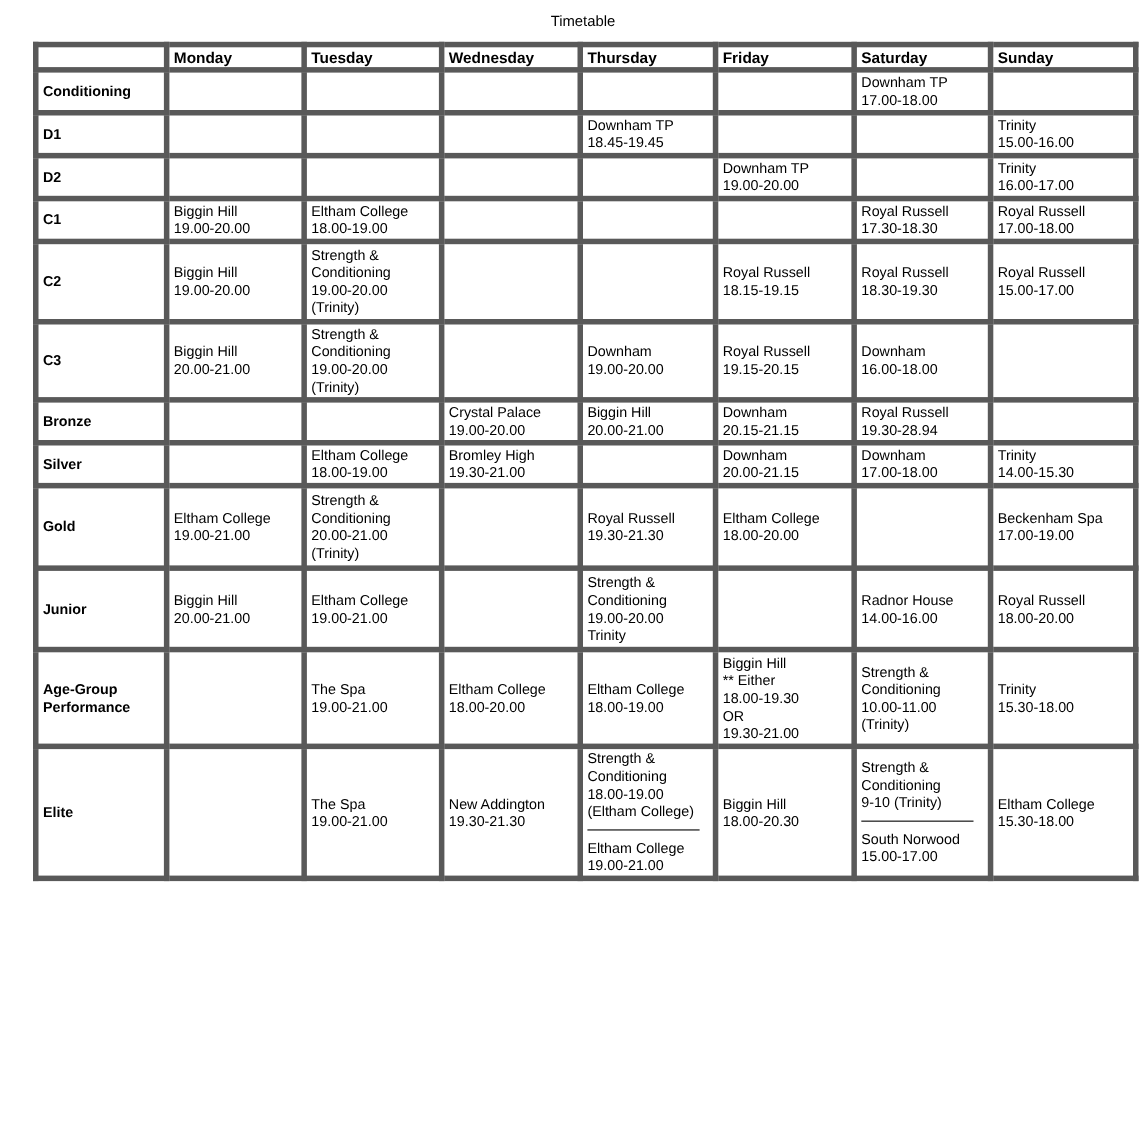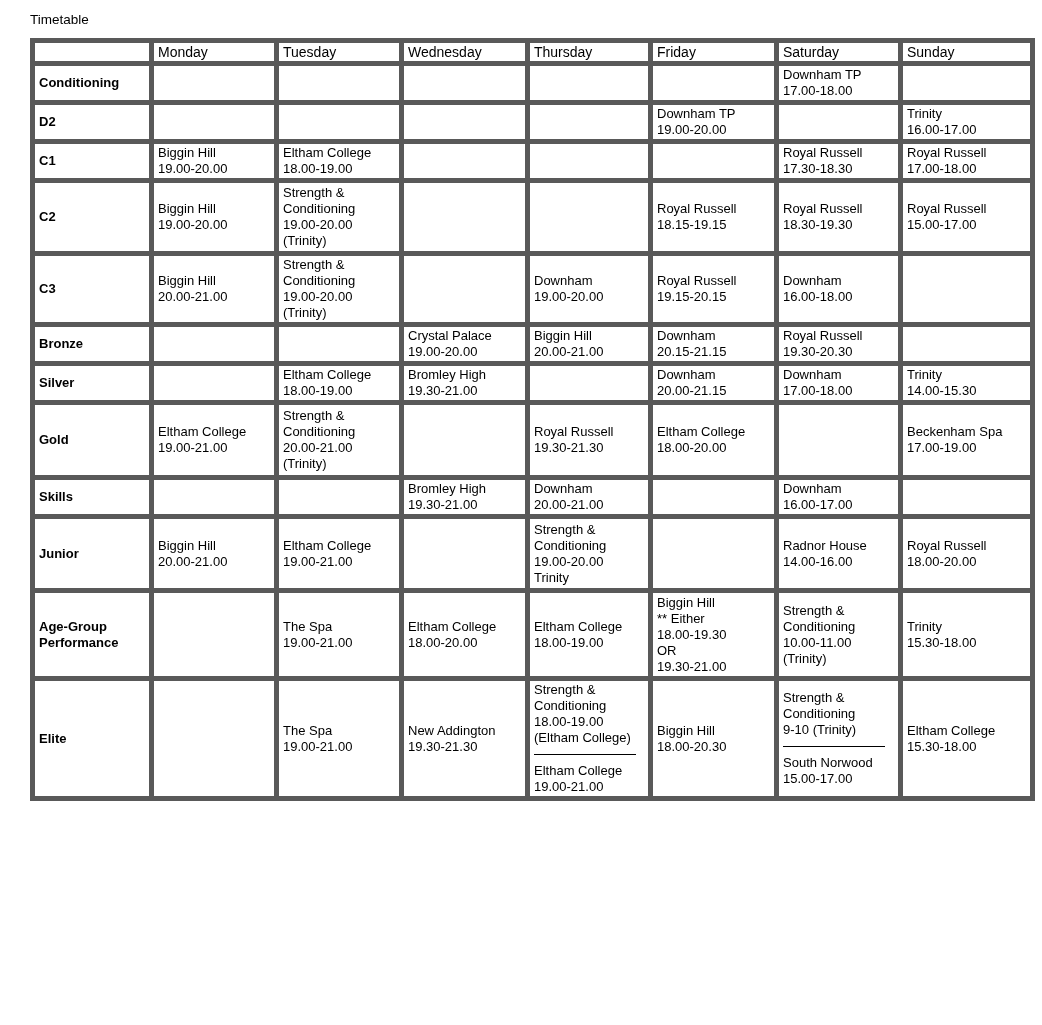--- a/index.html
+++ b/index.html
@@ -14,42 +14,42 @@
     width:1042px;height:1025px;
     background:var(--bg);
     color:var(--text);
     font-family:"Liberation Sans","DejaVu Sans",sans-serif;
     overflow:hidden;
   }
   .page{width:1042px;height:1025px;}
   .title{
     width:1000px;
     margin:12px 0 10px 30px;
-    text-align:left;
+    text-align:center;
     font-size:13.5px;
     line-height:16px;
   }
   table.tt{
     border-collapse:collapse;
     table-layout:fixed;
     width:1000px;
     margin-left:30px;
   }
   table.tt th, table.tt td{
     border:5px solid var(--grid);
     padding:1px 3px 1px 4px;
     font-size:13px;
     line-height:16px;
     text-align:left;
     vertical-align:middle;
     font-weight:normal;
     overflow:hidden;
   }
   table.tt thead th{
-    font-weight:normal;
+    font-weight:bold;
     font-size:14px;
   }
   table.tt th.rowlabel{
     font-weight:bold;
   }
   td.bb{border-bottom-color:var(--hl);}
   td.br{border-right-color:var(--hl);}
   .line{white-space:nowrap;}
   hr.divider{
     border:none;
@@ -98,20 +98,36 @@
           <td></td>
           <td></td>
           <td></td>
           <td class="bb"></td>
           <td>
             <div class="line">Downham TP</div>
             <div class="line">17.00-18.00</div>
           </td>
           <td></td>
         </tr>
+        <tr style="height: 36px;">
+          <th class="rowlabel">D1</th>
+          <td></td>
+          <td></td>
+          <td></td>
+          <td>
+            <div class="line">Downham TP</div>
+            <div class="line">18.45-19.45</div>
+          </td>
+          <td></td>
+          <td></td>
+          <td>
+            <div class="line">Trinity</div>
+            <div class="line">15.00-16.00</div>
+          </td>
+        </tr>
         <tr style="height: 37px;">
           <th class="rowlabel">D2</th>
           <td class="bb br"></td>
           <td class="bb"></td>
           <td></td>
           <td></td>
           <td>
             <div class="line">Downham TP</div>
             <div class="line">19.00-20.00</div>
           </td>
@@ -208,21 +224,21 @@
           <td>
             <div class="line">Biggin Hill</div>
             <div class="line">20.00-21.00</div>
           </td>
           <td>
             <div class="line">Downham</div>
             <div class="line">20.15-21.15</div>
           </td>
           <td>
             <div class="line">Royal Russell</div>
-            <div class="line">19.30-20.30</div>
+            <div class="line">19.30-28.94</div>
           </td>
           <td></td>
         </tr>
         <tr style="height: 36px;">
           <th class="rowlabel">Silver</th>
           <td class="bb"></td>
           <td>
             <div class="line">Eltham College</div>
             <div class="line">18.00-19.00</div>
           </td>
@@ -263,39 +279,20 @@
           </td>
           <td>
             <div class="line">Eltham College</div>
             <div class="line">18.00-20.00</div>
           </td>
           <td></td>
           <td>
             <div class="line">Beckenham Spa</div>
             <div class="line">17.00-19.00</div>
           </td>
-        </tr>
-        <tr style="height: 38px;">
-          <th class="rowlabel">Skills</th>
-          <td></td>
-          <td></td>
-          <td>
-            <div class="line">Bromley High</div>
-            <div class="line">19.30-21.00</div>
-          </td>
-          <td>
-            <div class="line">Downham</div>
-            <div class="line">20.00-21.00</div>
-          </td>
-          <td></td>
-          <td>
-            <div class="line">Downham</div>
-            <div class="line">16.00-17.00</div>
-          </td>
-          <td></td>
         </tr>
         <tr style="height: 74px;">
           <th class="rowlabel">Junior</th>
           <td>
             <div class="line">Biggin Hill</div>
             <div class="line">20.00-21.00</div>
           </td>
           <td>
             <div class="line">Eltham College</div>
             <div class="line">19.00-21.00</div>

